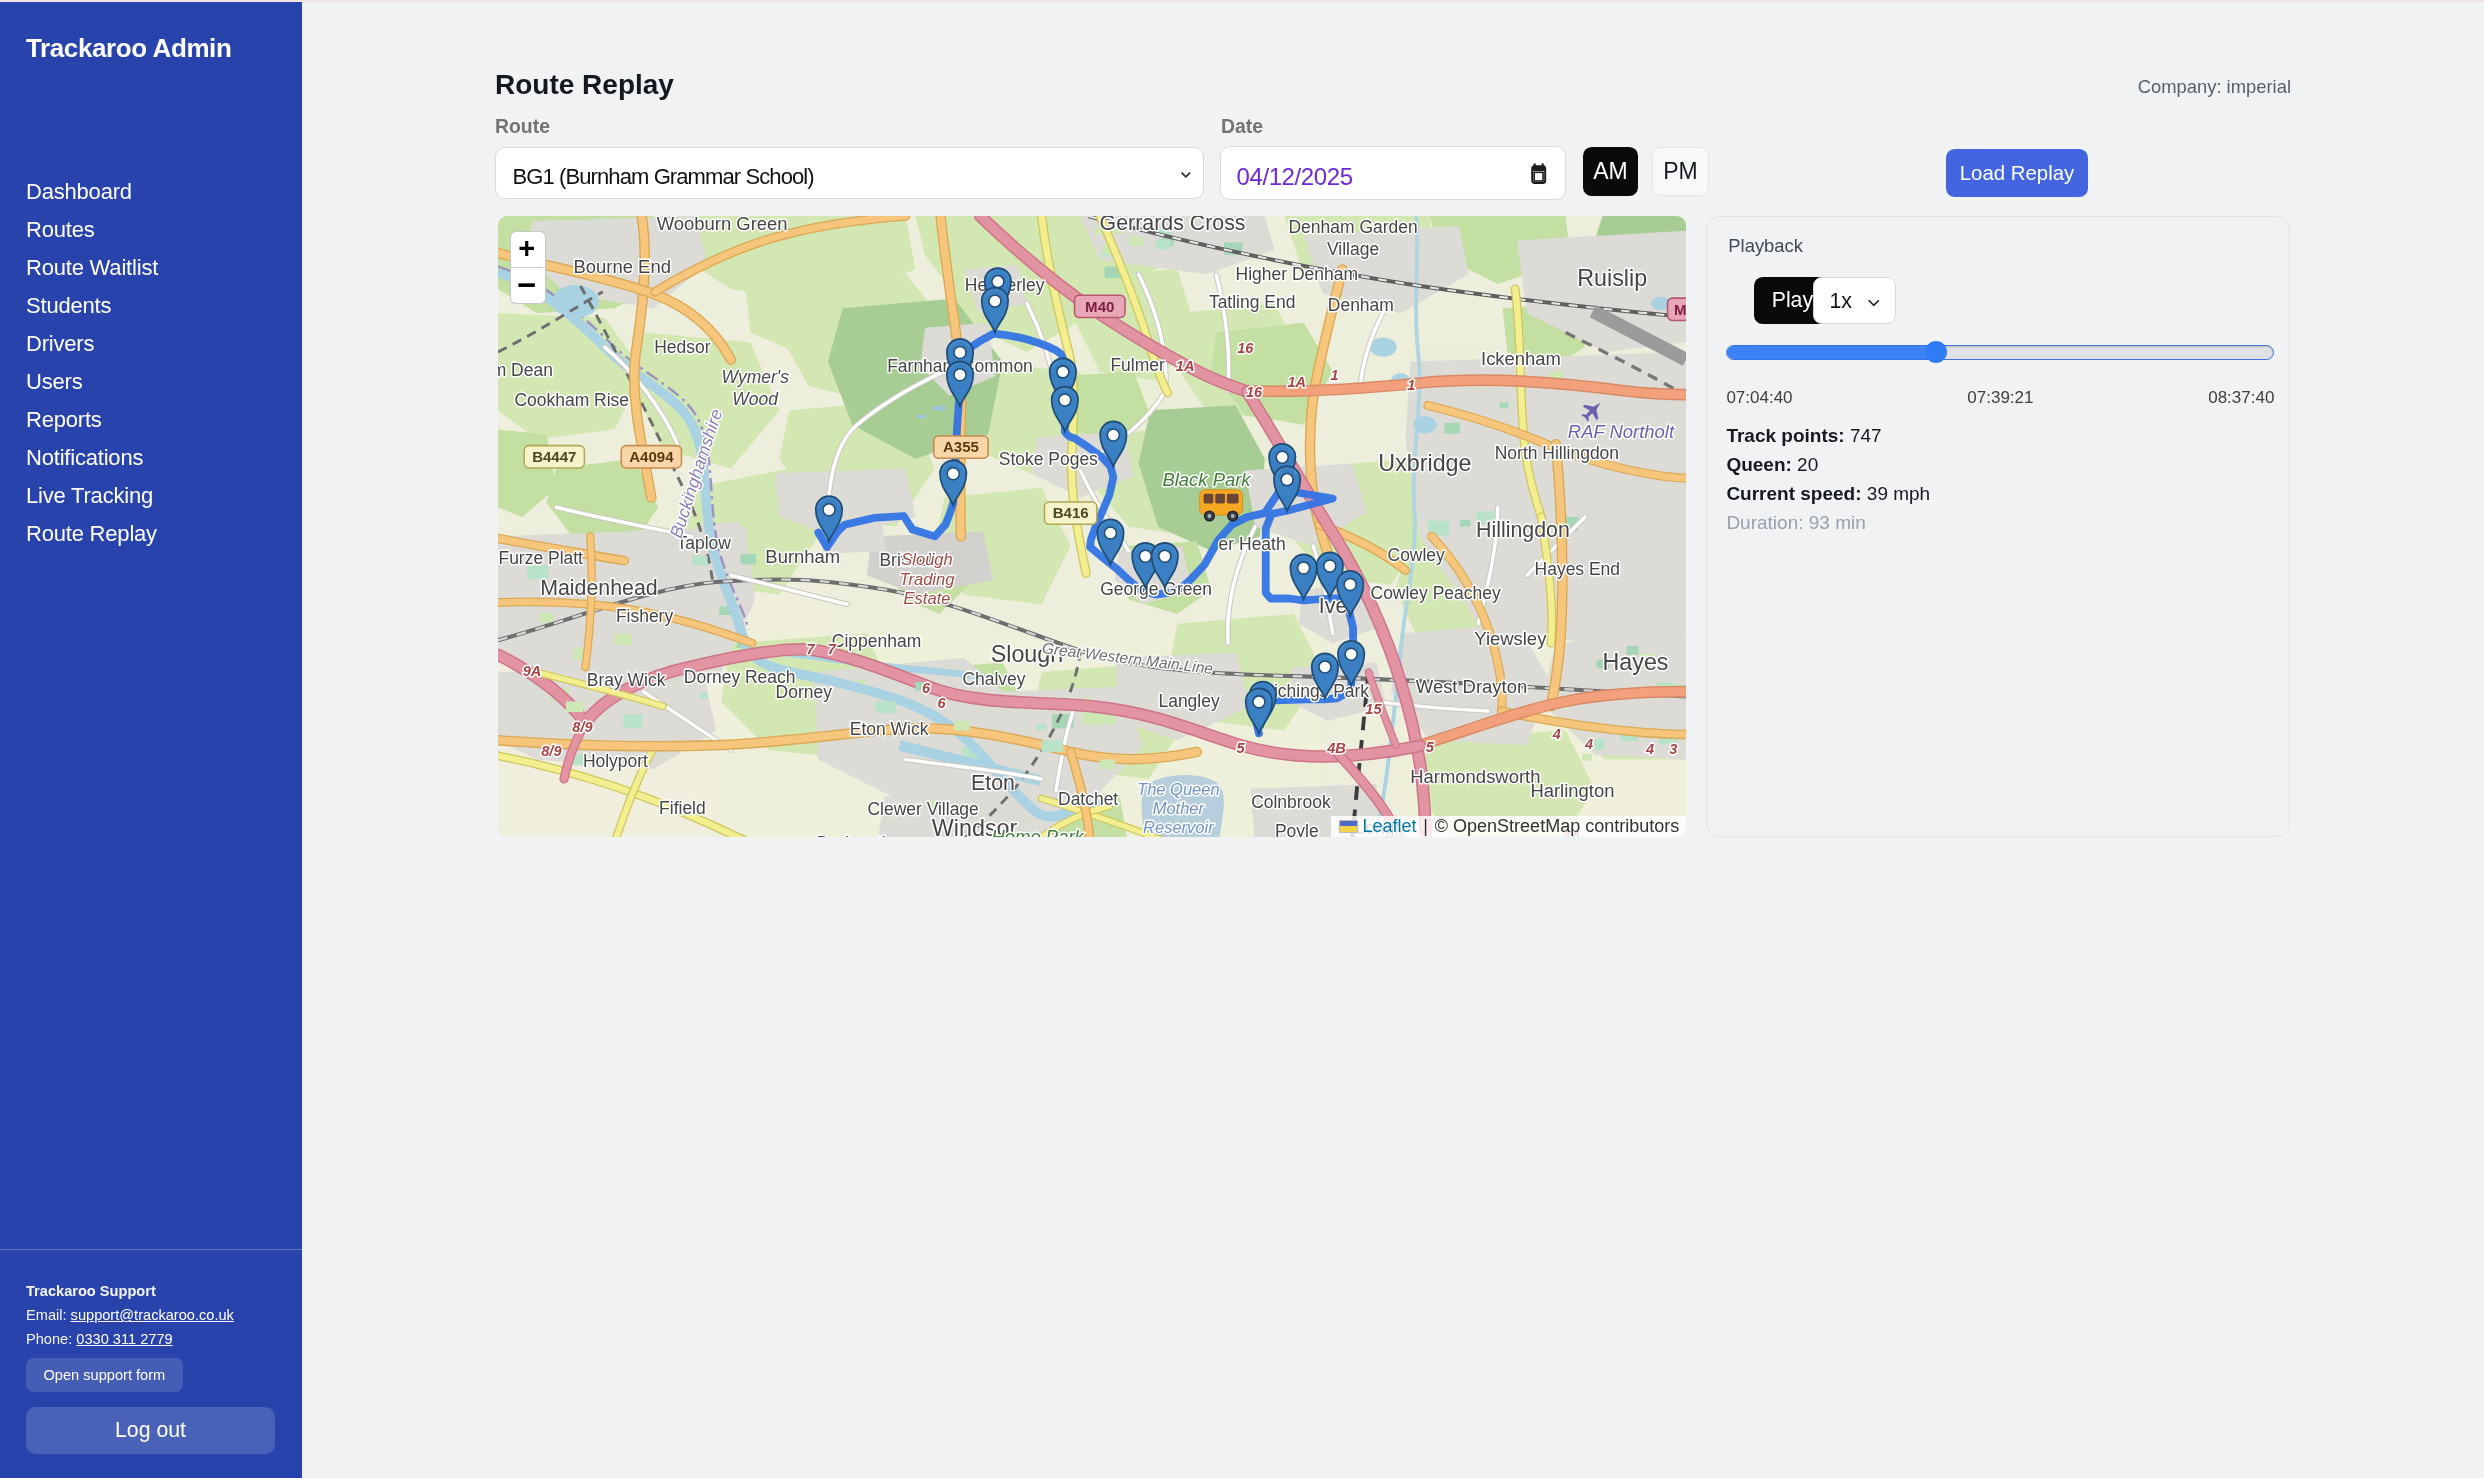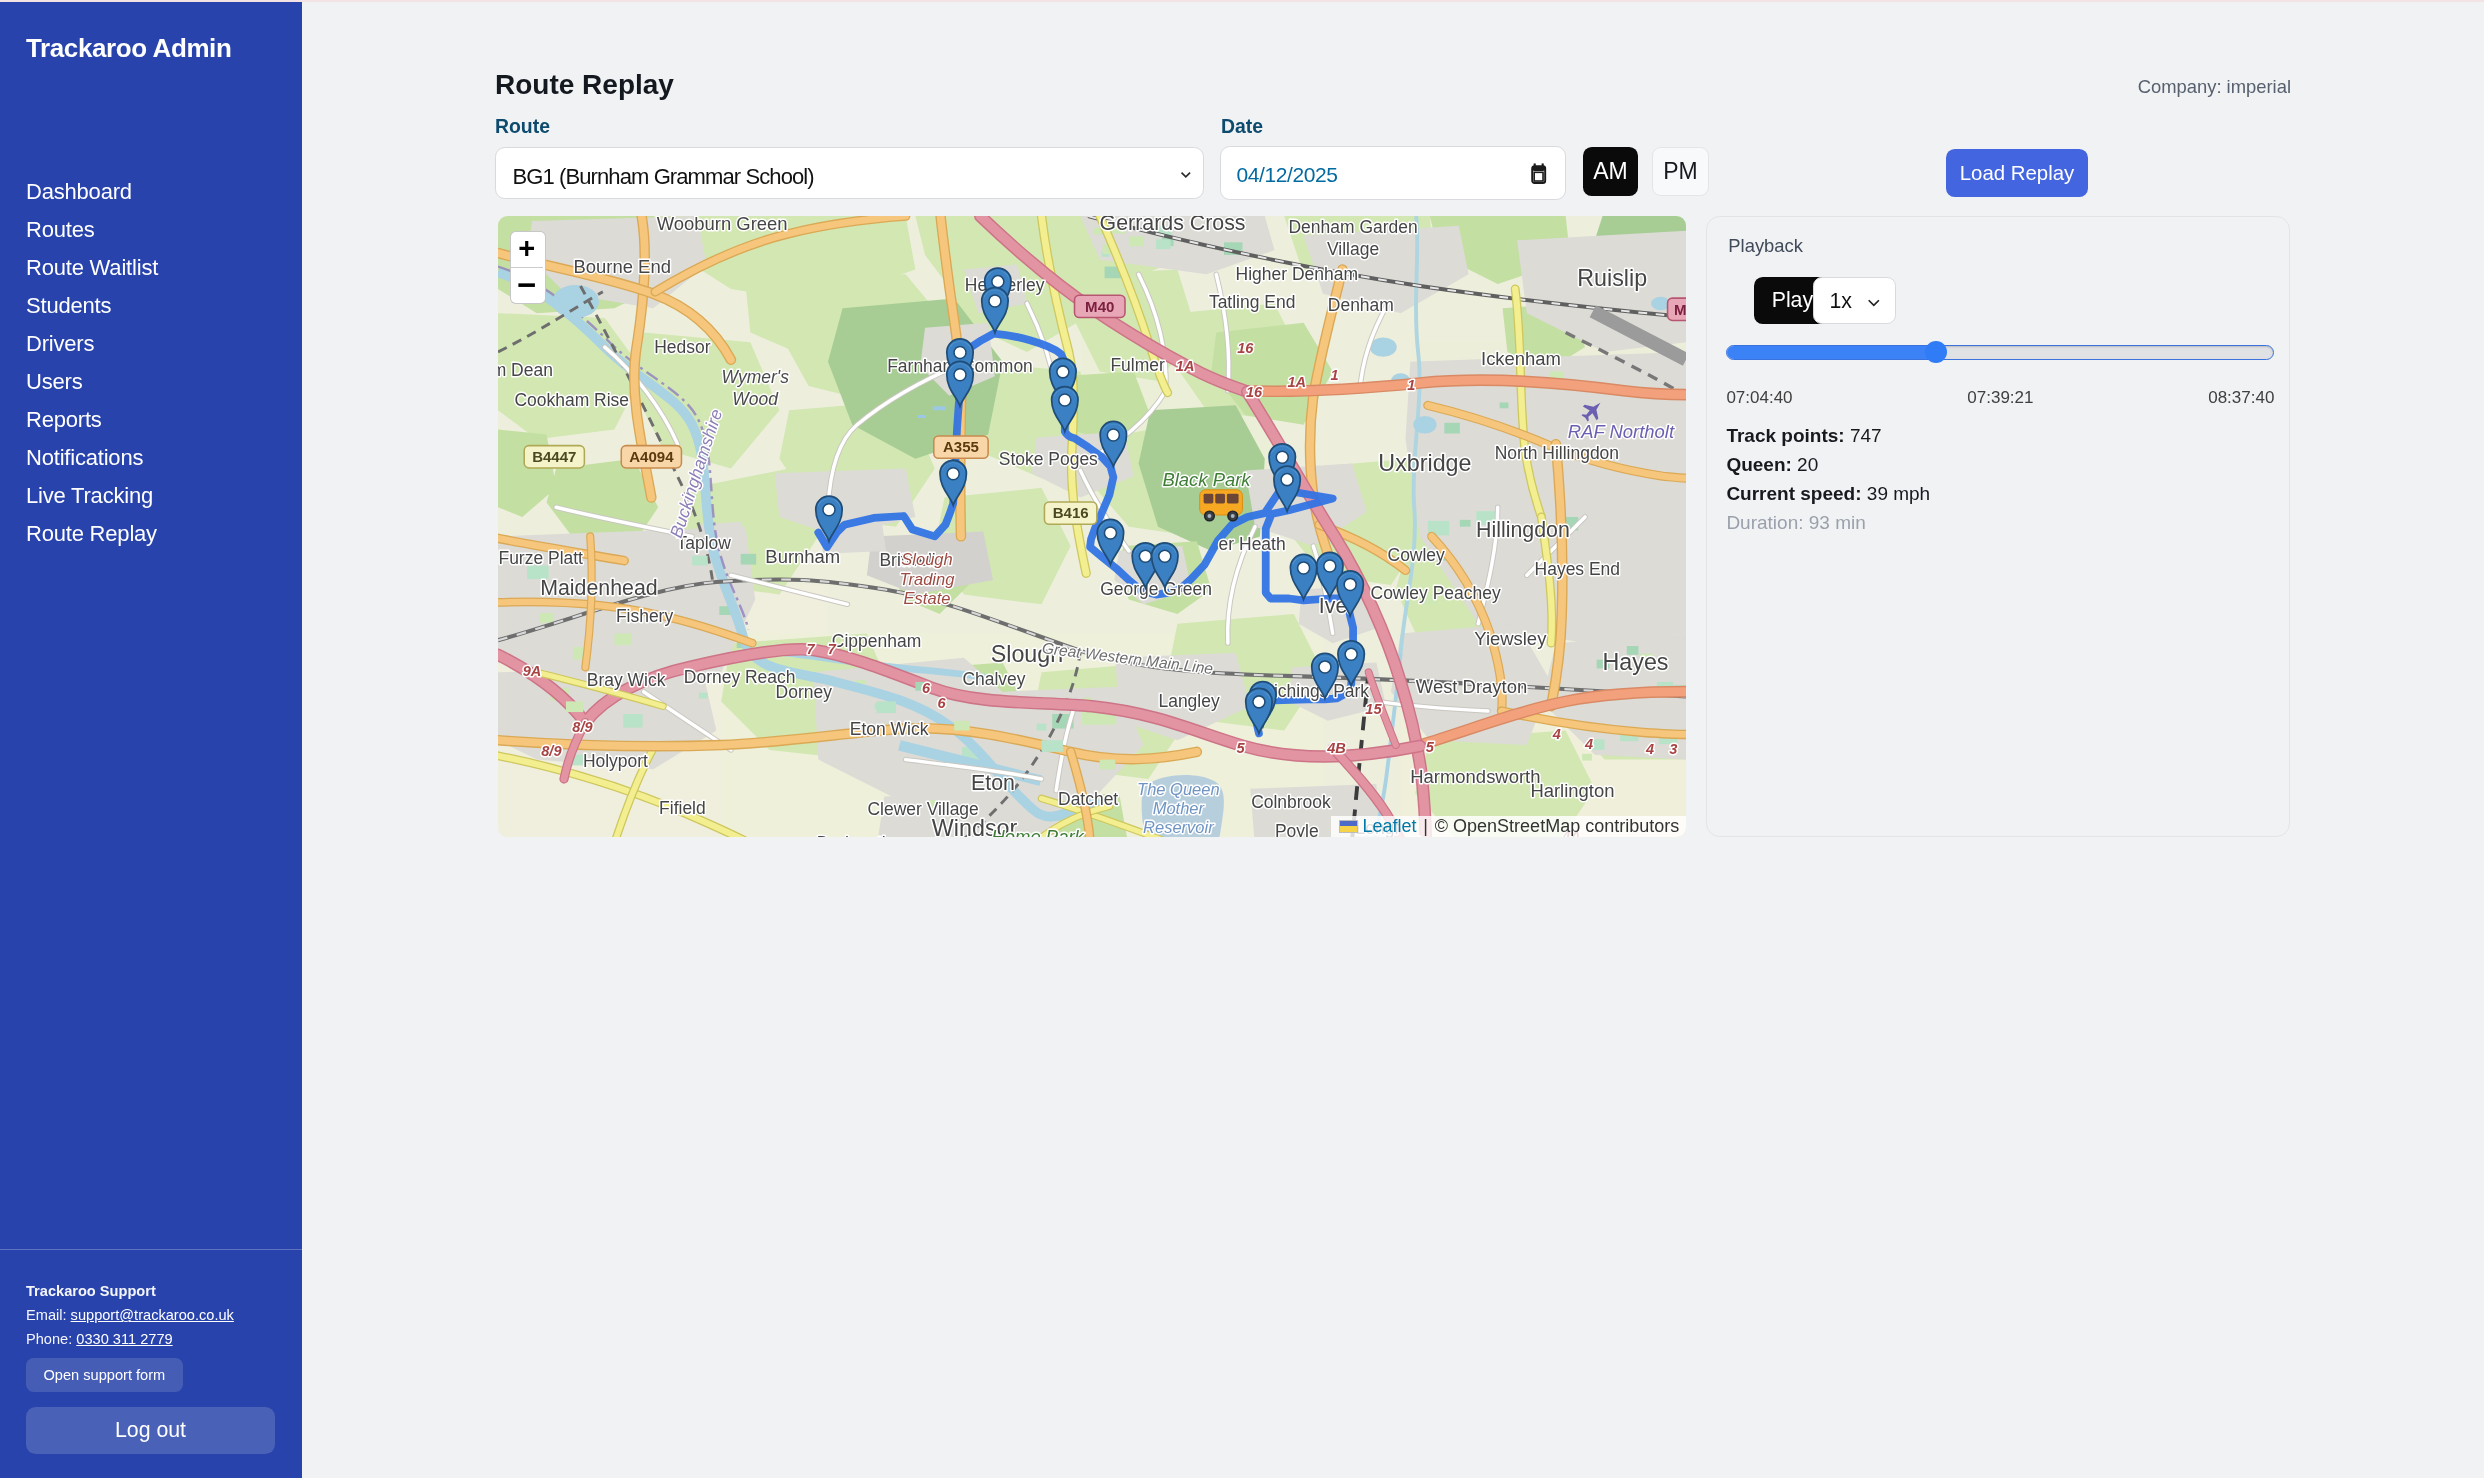--- a/index.html
+++ b/index.html
@@ -12,28 +12,28 @@
   .sb-bottom { position:absolute; left:0; bottom:0; width:302px; border-top:1px solid rgba(255,255,255,0.25); padding:16.5px 26px 25px 26px; }
   .sb-support { margin-top:13px; font-size:14.6px; line-height:24px; color:rgba(255,255,255,0.95); }
   .sb-support a { color:#fff; text-decoration:underline; }
   .btn-support { margin-top:6.8px; display:inline-block; background:rgba(255,255,255,0.14); color:#fff; font-size:14.6px; padding:8.7px 17.5px; border-radius:7.8px; }
   .btn-logout { margin-top:15.5px; width:249px; height:47px; background:rgba(255,255,255,0.16); color:#fff; font-size:21.3px; border:none; border-radius:9.7px; display:flex; align-items:center; justify-content:center; }
   .main { position:absolute; left:302px; top:0; width:2182px; height:1479px; }
   .topstrip { position:absolute; left:-302px; top:0; width:2484px; height:1.9px; background:#f4e3e4; }
   h1.pagetitle { position:absolute; left:193px; top:69px; font-size:28px; font-weight:bold; color:#14181f; }
   .company { position:absolute; right:193px; top:76px; font-size:18.4px; color:#57606e; }
   .company b { font-weight:normal; color:#57606e; }
-  .lbl { position:absolute; font-size:19.4px; font-weight:600; color:#0c4a6e; }
+  .lbl { position:absolute; font-size:19.4px; font-weight:600; color:#737373; }
   .ctl { position:absolute; background:#fff; border:1px solid #d8dade; border-radius:9.7px; }
   .route-select { left:193px; top:147px; width:709px; height:52px; }
   .route-select .txt { position:absolute; left:16.5px; top:15.5px; font-size:22px; letter-spacing:-0.9px; color:#111; }
   .chev { position:absolute; width:15.5px; height:15.5px; }
   .chev svg { display:block; }
   .date-input { left:918px; top:146px; width:346px; height:54px; }
-  .date-input .txt { position:absolute; left:15.5px; top:15.5px; font-size:21px; letter-spacing:-0.4px; color:#0369a1; }
+  .date-input .txt { position:absolute; left:15.5px; top:15.5px; font-size:24px; letter-spacing:-0.4px; color:#6d28d9; }
   .ampm { position:absolute; top:147px; height:49px; border-radius:8.7px; font-size:23px; display:flex; align-items:center; justify-content:center; }
   .am { left:1281px; width:55px; background:#0a0a0b; color:#fff; }
   .pm { left:1350px; width:57px; background:#f8f9fa; border:1px solid #e3e5e9; color:#15181d; }
   .load-btn { position:absolute; left:1644px; top:149px; width:142px; height:48px; background:#4365df; border-radius:8.7px; color:#fff; font-size:20.4px; display:flex; align-items:center; justify-content:center; }
   .mapbox { position:absolute; left:196px; top:216px; width:1188px; height:621px; border-radius:9.7px; overflow:hidden; background:#eef0de; }
   .panel { position:absolute; left:1404px; top:216px; width:584px; height:621px; border:1px solid #e2e4e8; border-radius:13.6px; background:#f1f2f4; }
   .p-label { position:absolute; left:21.3px; top:18.4px; font-size:18.4px; color:#404a59; }
   .p-play { position:absolute; left:19.4px; top:60px; width:76px; height:47px; background:#0a0a0b; border-radius:8.7px; color:#fff; font-size:21.3px; display:flex; align-items:center; justify-content:center;margin-left:28px; }
   .p-speed { position:absolute; left:106px; top:60px; width:83px; height:47px; background:#fff; border:1px solid #d8dade; border-radius:8.7px; font-size:21.3px; color:#111; }
   .p-speed .v { position:absolute; left:15.5px; top:10.7px; }

